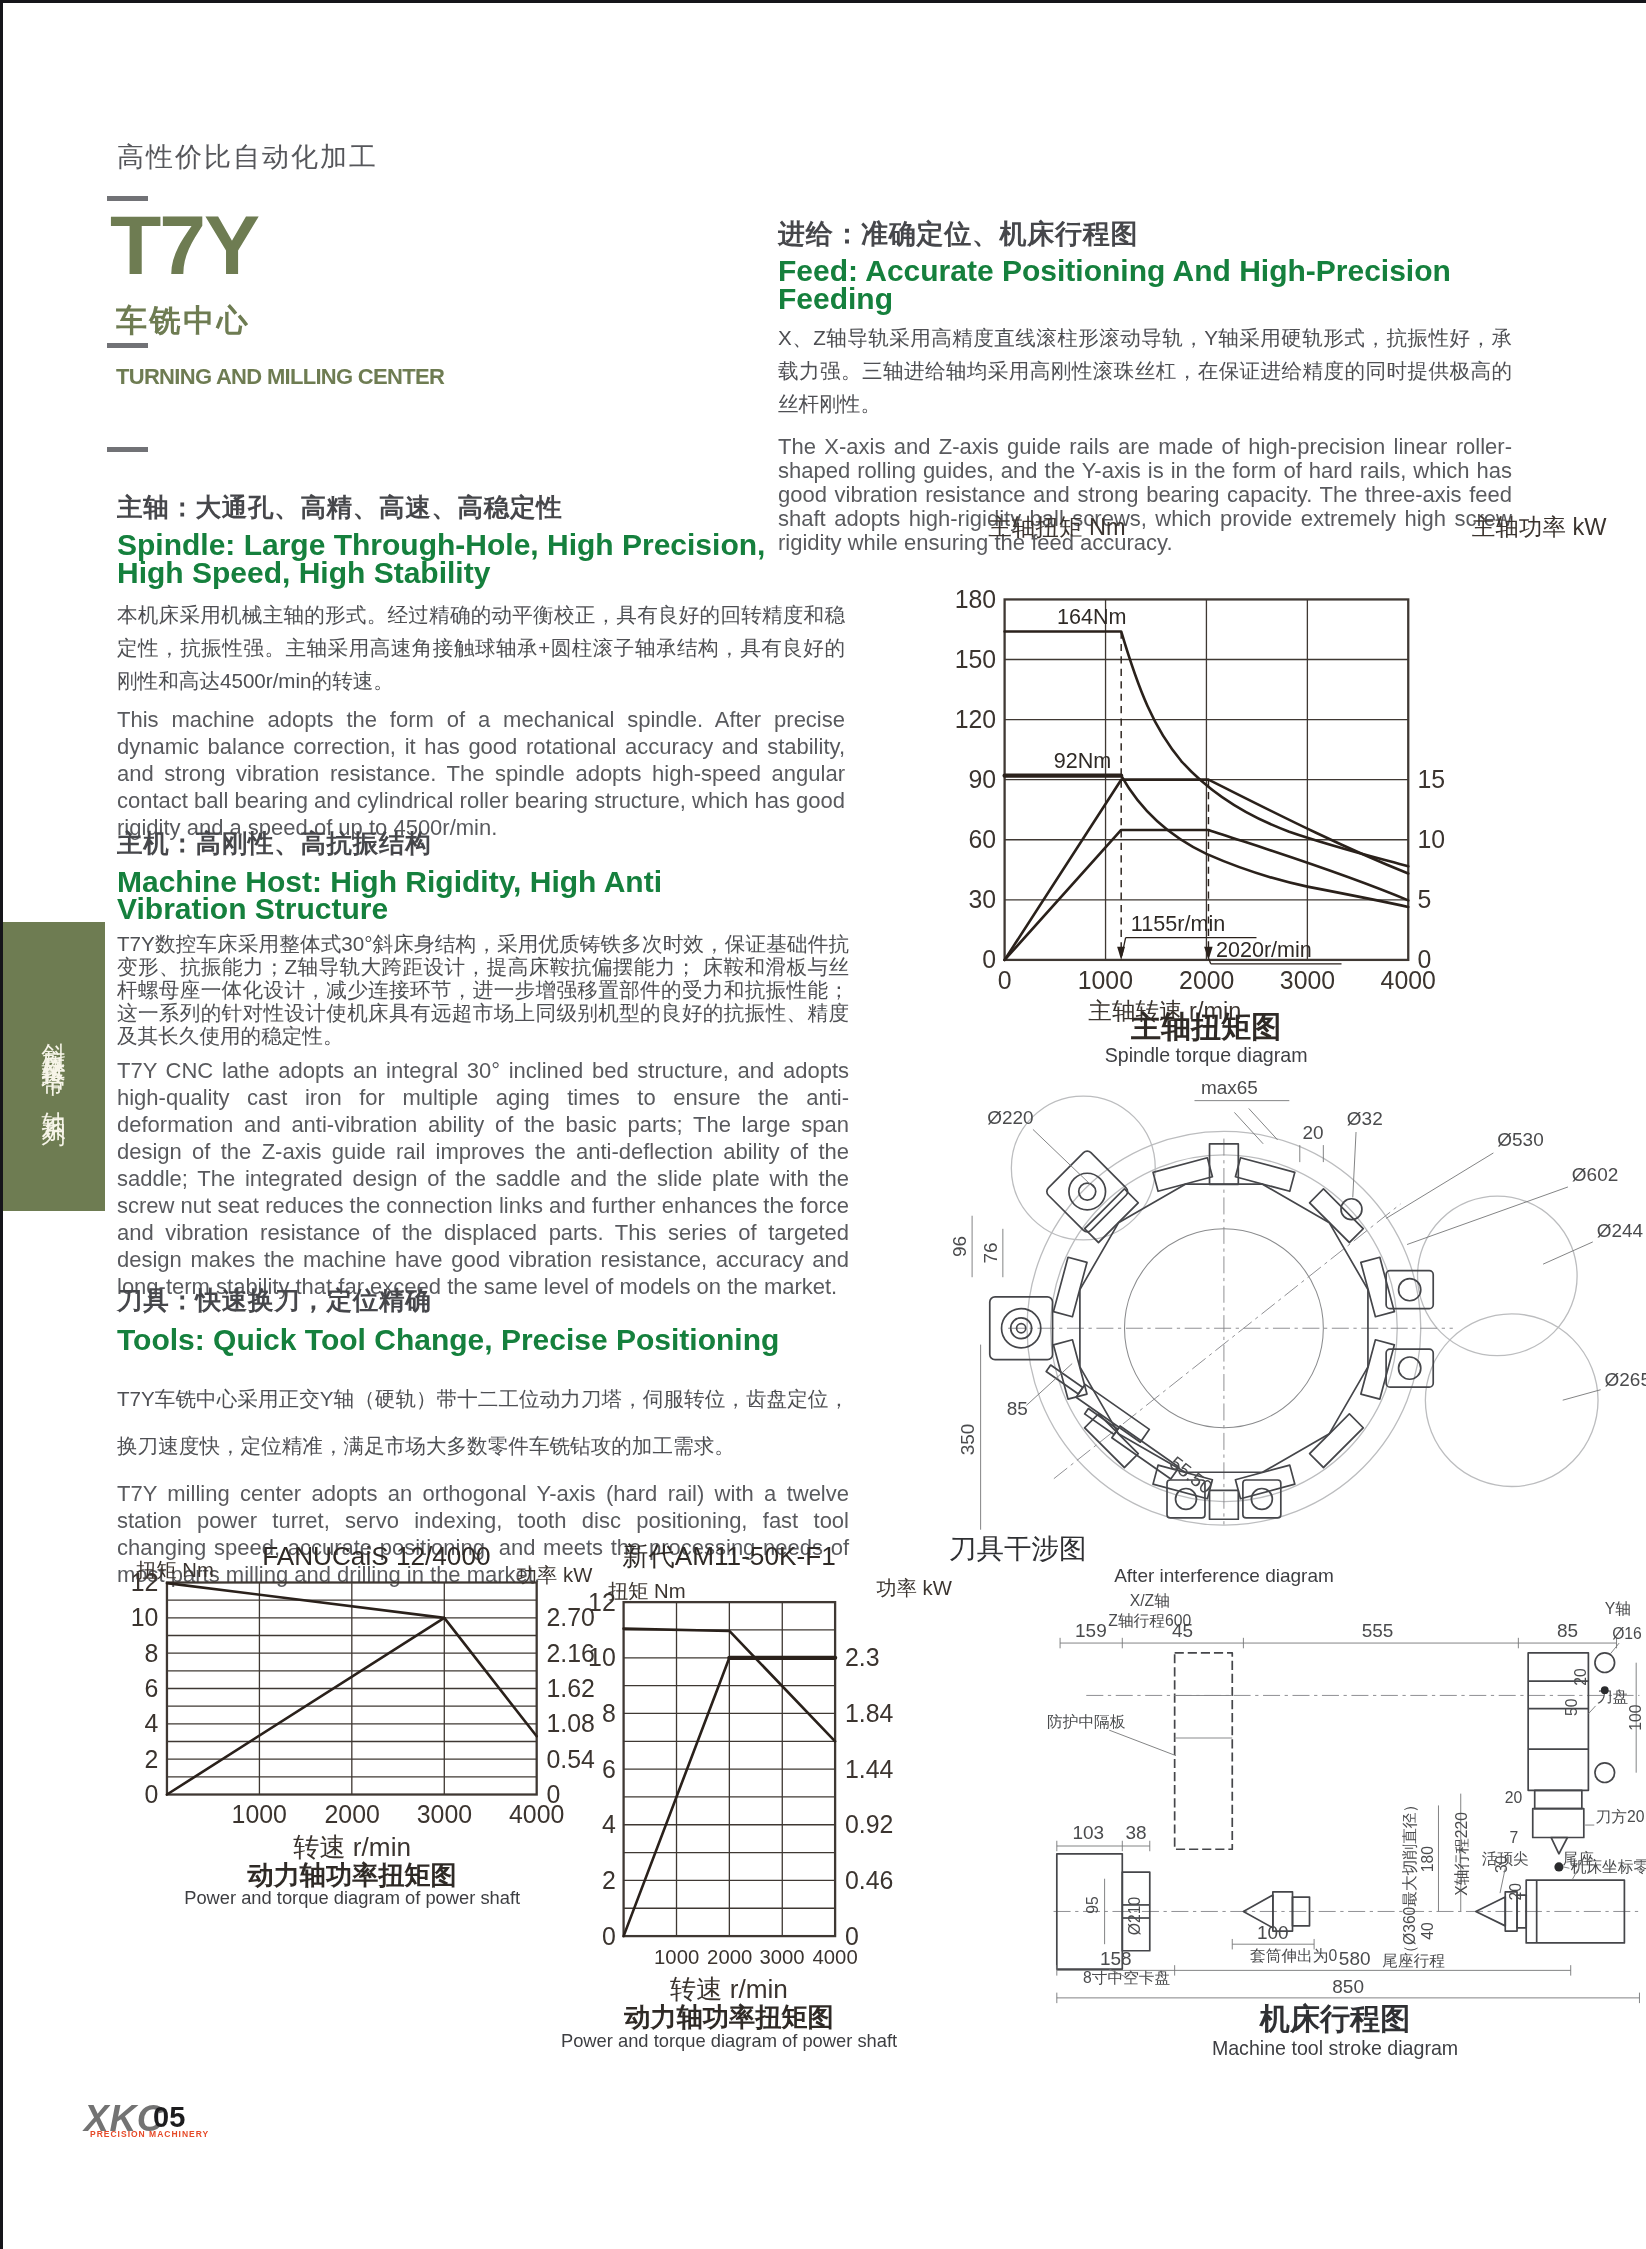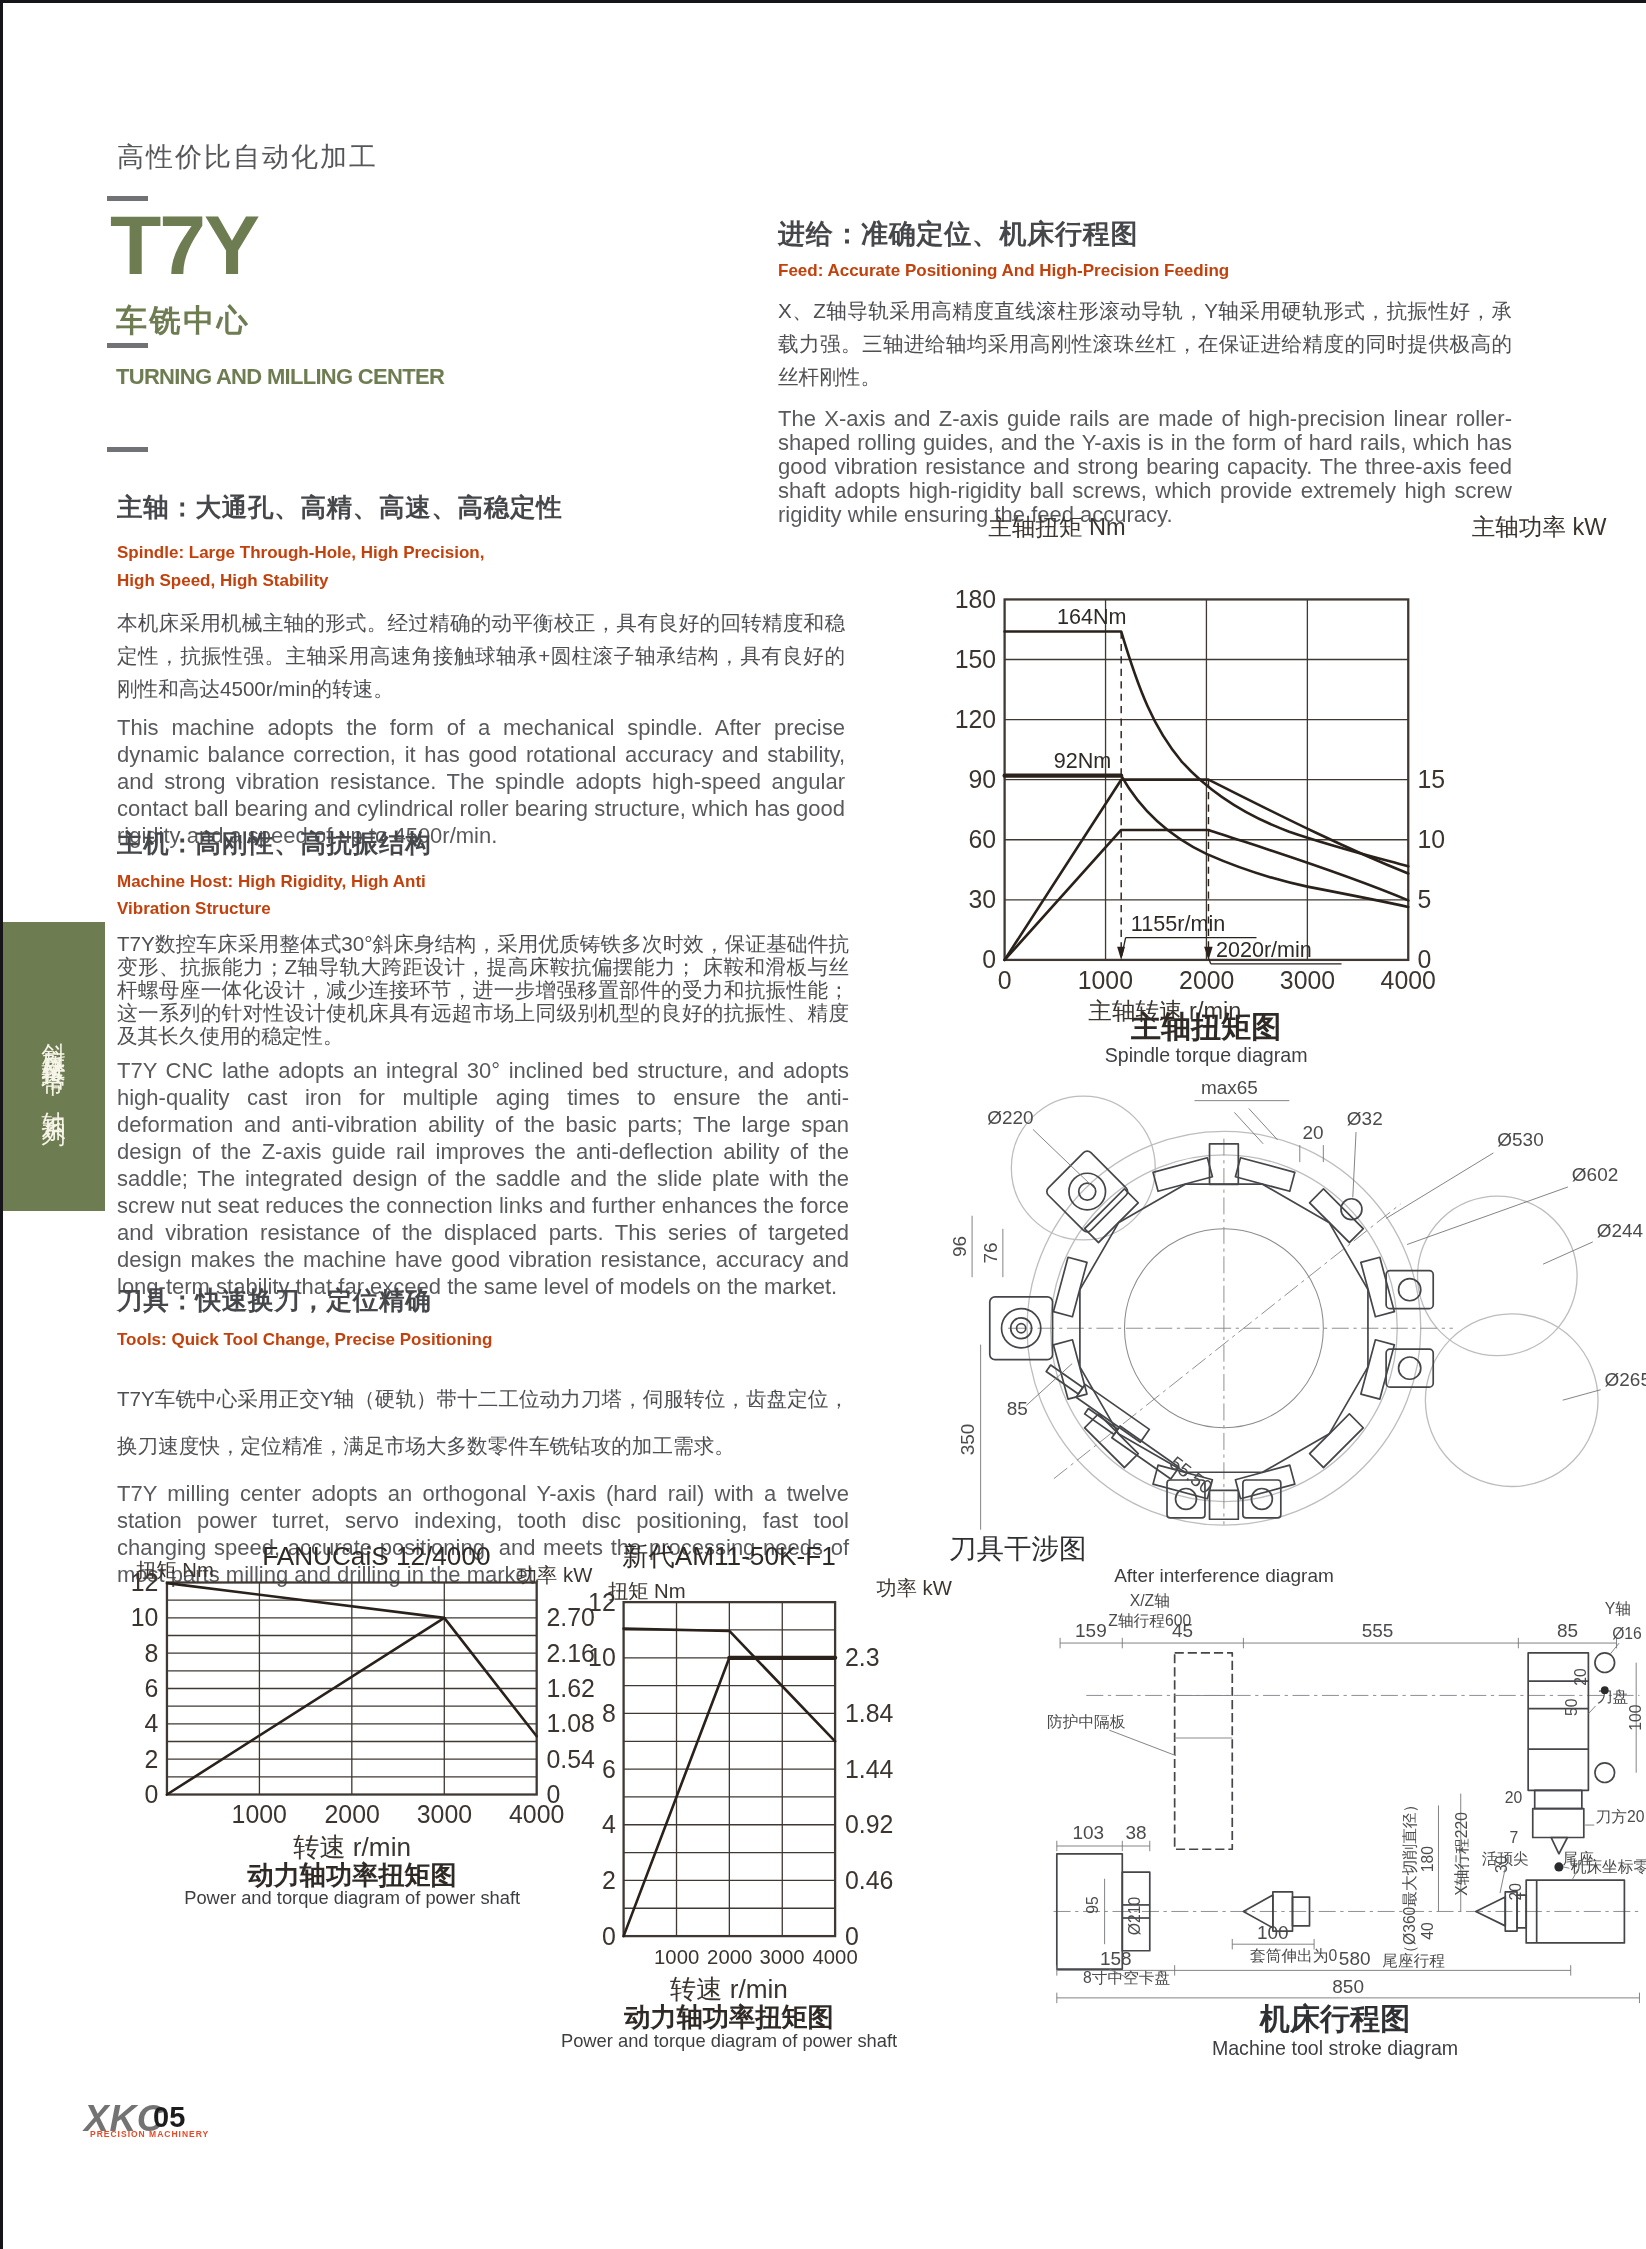--- a/index.html
+++ b/index.html
@@ -17,21 +17,21 @@
                  font-size:24px;letter-spacing:5.9px;font-weight:500;}
   
   .tagline{left:117px;top:139px;font-size:27px;letter-spacing:2px;color:#56575b;font-weight:500;}
   .bar{width:41px;height:5.2px;background:#717276;}
   .model{left:110px;top:203px;font-size:84px;font-weight:800;color:#6e7c52;line-height:1;letter-spacing:-2px;}
   .name-cn{left:116px;top:300px;font-size:31px;font-weight:700;color:#6e7c52;letter-spacing:2.6px;}
   .name-en{left:116px;top:364px;font-size:22px;font-weight:700;color:#6e7c52;letter-spacing:-0.7px;}
   
   .sec{position:absolute;}
   .h-cn{font-size:25.5px;font-weight:700;color:#46474b;letter-spacing:0.7px;}
-  .h-en{font-size:17px;font-weight:700;color:#c2410c;line-height:27.5px;}
+  .h-en{font-size:30px;font-weight:700;color:#15803d;line-height:27.5px;}
   .p-cn{font-size:20.6px;color:#4e4f53;text-align:justify;}
   .p-en{font-size:22px;color:#595a5e;text-align:justify;}
   
   .grid{stroke:#3f3833;stroke-width:2;fill:none;}
   .gridb{stroke:#3f3833;stroke-width:3.5;fill:none;}
   .curve{stroke:#2a211b;stroke-width:4;fill:none;stroke-linejoin:round;stroke-linecap:round;}
   .curvet{stroke:#2a211b;stroke-width:6.5;fill:none;stroke-linecap:round;}
   .dash{stroke:#2a211b;stroke-width:2.2;fill:none;stroke-dasharray:11 8;}
   .tick{fill:#3b342f;font-size:38px;}
   .tick2{fill:#3b342f;font-size:34px;}
@@ -77,21 +77,21 @@
 
   <div class="sec" style="left:778px;top:216px;width:734px">
     <div class="h-cn" style="font-size:27px">进给：准确定位、机床行程图</div>
     <div class="h-en" style="margin-top:5.2px">Feed: Accurate Positioning And High-Precision Feeding</div>
     <div class="p-cn" style="margin-top:9.2px;line-height:33px">X、Z轴导轨采用高精度直线滚柱形滚动导轨，Y轴采用硬轨形式，抗振性好，承载力强。三轴进给轴均采用高刚性滚珠丝杠，在保证进给精度的同时提供极高的丝杆刚性。</div>
     <div class="p-en" style="margin-top:14.4px;line-height:24px">The X-axis and Z-axis guide rails are made of high-precision linear roller-shaped rolling guides, and the Y-axis is in the form of hard rails, which has good vibration resistance and strong bearing capacity. The three-axis feed shaft adopts high-rigidity ball screws, which provide extremely high screw rigidity while ensuring the feed accuracy.</div>
   </div>
 
   <div class="sec" style="left:117px;top:490px;width:728px">
     <div class="h-cn">主轴：大通孔、高精、高速、高稳定性</div>
-    <div class="h-en" style="margin-top:14px">Spindle: Large Through-Hole, High Precision,</div>
+    <div class="h-en" style="margin-top:6px">Spindle: Large Through-Hole, High Precision,</div>
     <div class="h-en"> High Speed, High Stability</div>
     <div class="p-cn" style="margin-top:11.8px;line-height:33px">本机床采用机械主轴的形式。经过精确的动平衡校正，具有良好的回转精度和稳定性，抗振性强。主轴采用高速角接触球轴承+圆柱滚子轴承结构，具有良好的刚性和高达4500r/min的转速。</div>
     <div class="p-en" style="margin-top:9.2px;line-height:27px">This machine adopts the form of a mechanical spindle. After precise dynamic balance correction, it has good rotational accuracy and stability, and strong vibration resistance. The spindle adopts high-speed angular contact ball bearing and cylindrical roller bearing structure, which has good rigidity and a speed of up to 4500r/min.</div>
   </div>
 
   <div class="sec" style="left:117px;top:826px;width:732px">
     <div class="h-cn">主机：高刚性、高抗振结构</div>
     <div class="h-en" style="margin-top:6.5px">Machine Host: High Rigidity, High Anti</div>
     <div class="h-en">Vibration Structure</div>
     <div class="p-cn" style="margin-top:9.2px;line-height:23px">T7Y数控车床采用整体式30°斜床身结构，采用优质铸铁多次时效，保证基础件抗变形、抗振能力；Z轴导轨大跨距设计，提高床鞍抗偏摆能力；  床鞍和滑板与丝杆螺母座一体化设计，减少连接环节，进一步增强移置部件的受力和抗振性能；这一系列的针对性设计使机床具有远超市场上同级别机型的良好的抗振性、精度及其长久使用的稳定性。</div>

